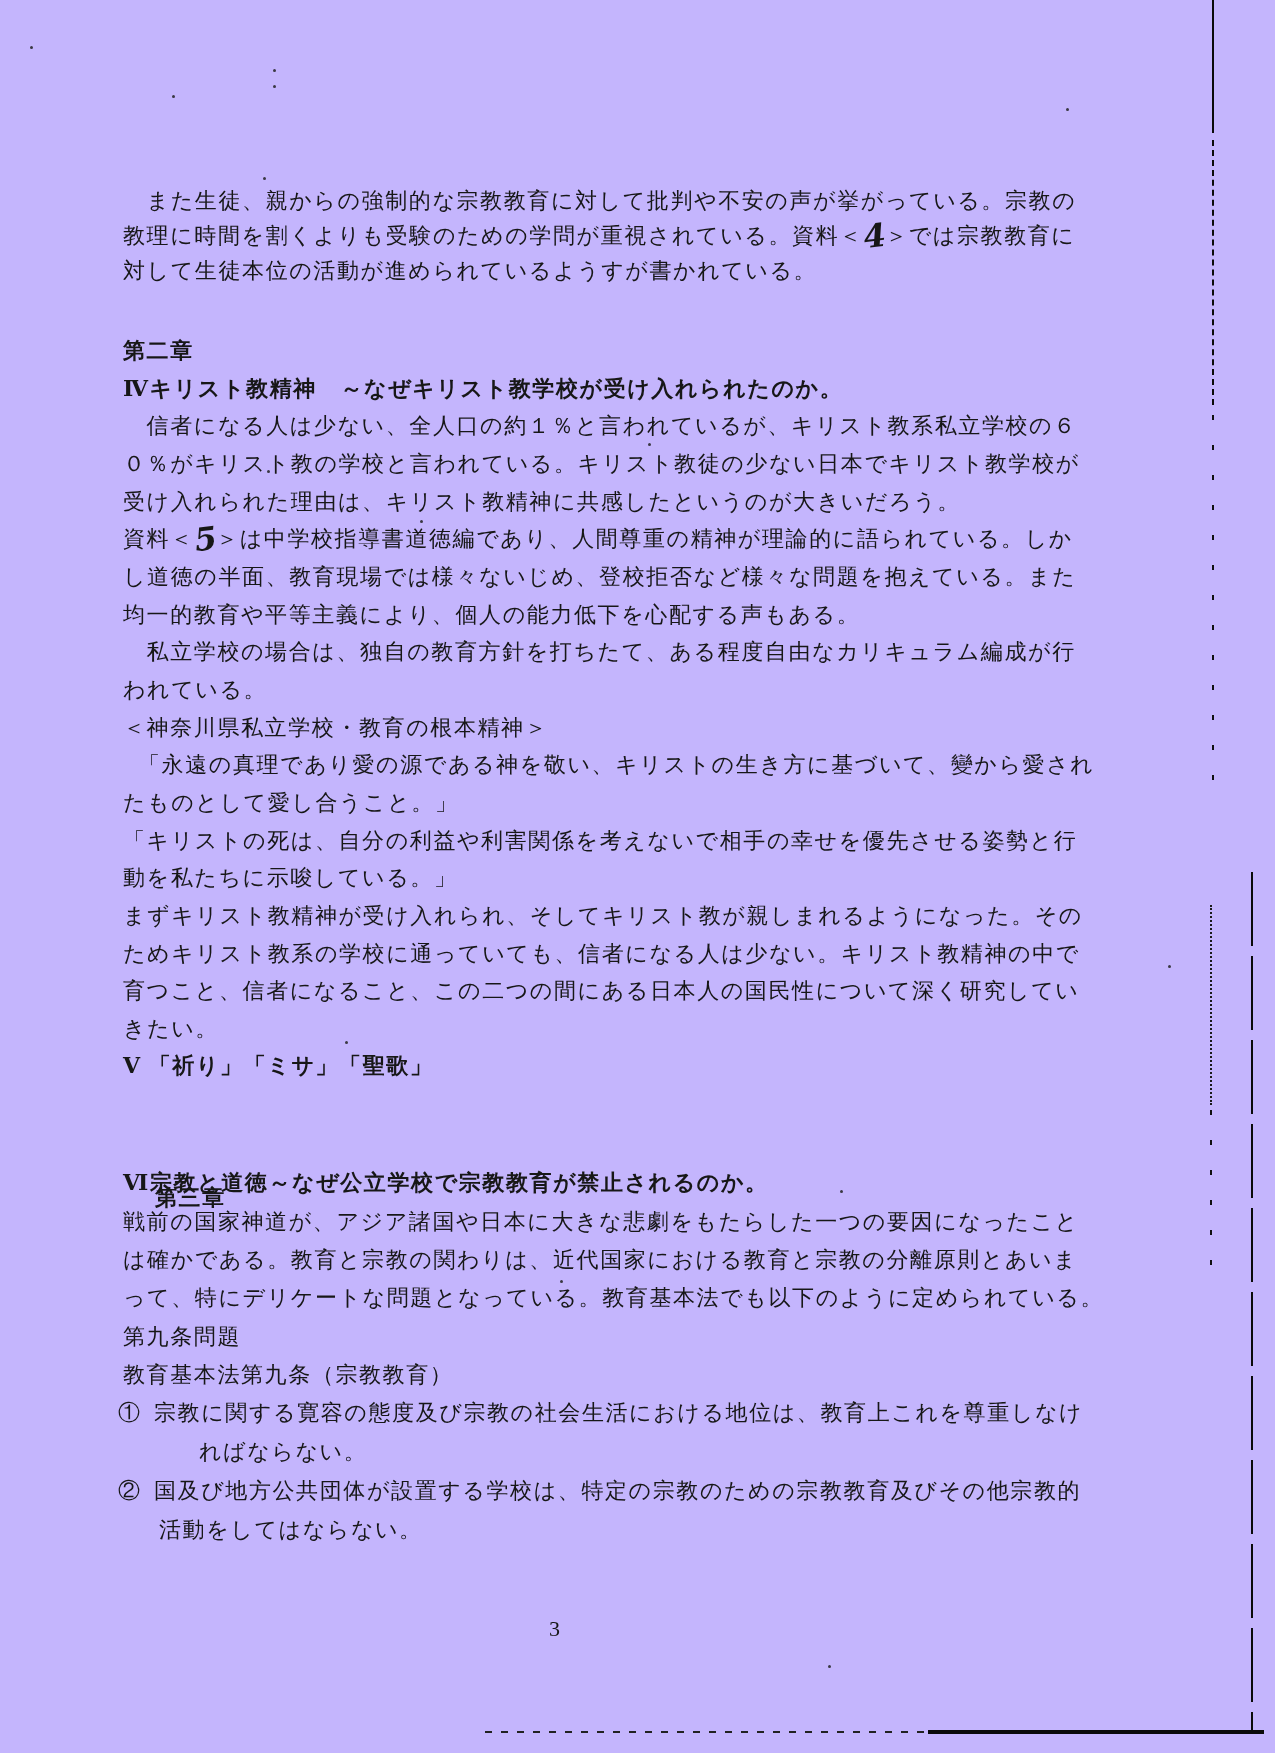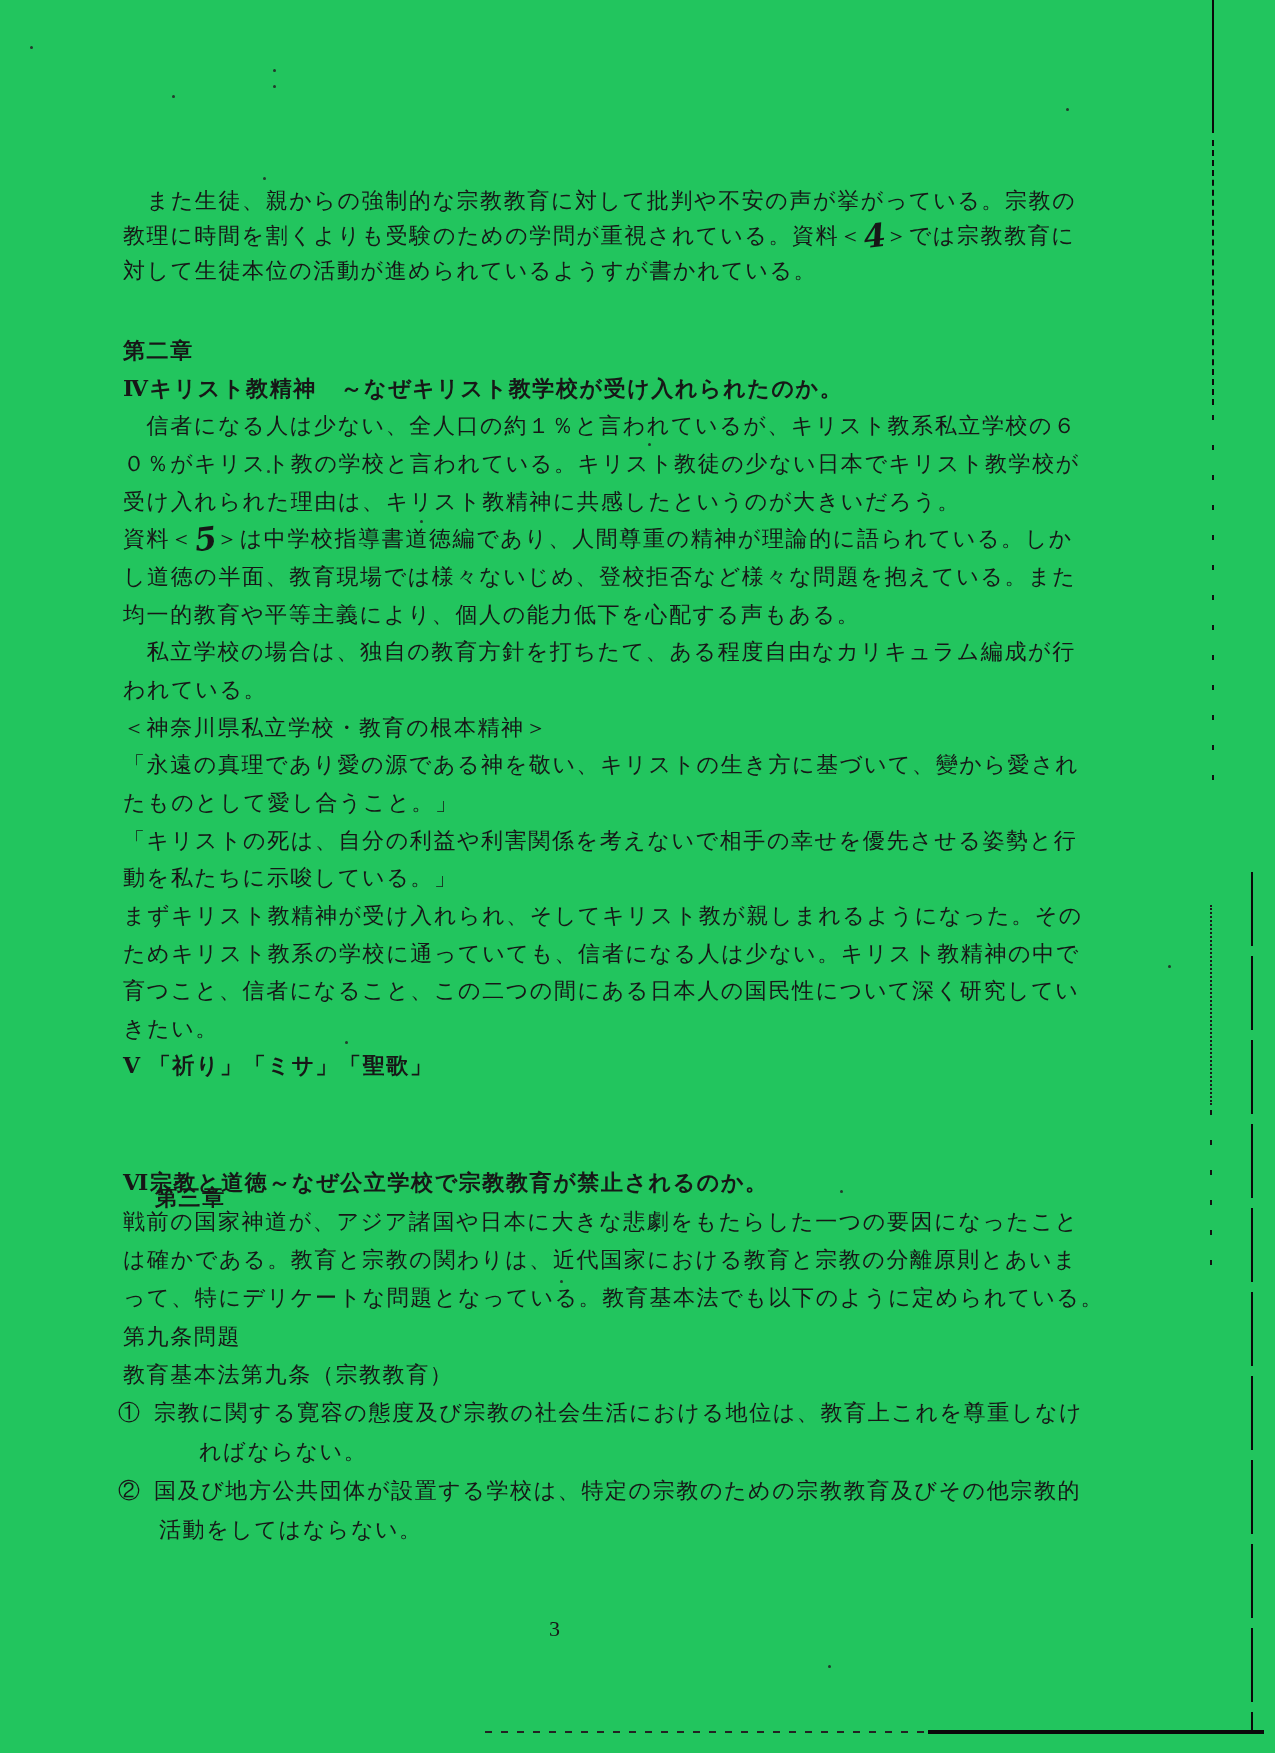--- a/index.html
+++ b/index.html
@@ -2,21 +2,21 @@
 <html lang="ja"><head>
 <meta charset="utf-8">
 <title>Document</title>
 <style>
   html,body{margin:0;padding:0;}
   body{
     width:1275px;height:1753px;position:relative;background:#ffffff;
     font-family:"Liberation Serif","DejaVu Serif",serif;
     color:#151515;overflow:hidden;
   }
-  .page{position:absolute;inset:0;background:#22c55e;}
+  .page{position:absolute;inset:0;background:#c4b5fd;}
   .tl{
     position:absolute;left:123px;white-space:pre;
     font-size:22px;line-height:30px;letter-spacing:1.6px;color:#171717;
   }
   .b{font-weight:bold;}
   .hand{
     display:inline-block;font-size:32px;line-height:20px;font-weight:600;font-style:italic;
     transform:rotate(-7deg) translateY(4px);letter-spacing:0;
     font-family:"DejaVu Serif",serif;
   }
@@ -57,21 +57,21 @@
   <div class="tl b" style="top:374px;">Ⅳキリスト教精神　～なぜキリスト教学校が受け入れられたのか。</div>
   <div class="tl" style="top:411px;">　信者になる人は少ない、全人口の約１％と言われているが、キリスト教系私立学校の６</div>
   <div class="tl" style="top:449px;">０％がキリスト教の学校と言われている。キリスト教徒の少ない日本でキリスト教学校が</div>
   <div class="tl" style="top:487px;">受け入れられた理由は、キリスト教精神に共感したというのが大きいだろう。</div>
   <div class="tl" style="top:524px;"><span>資料＜</span><span class="hand">5</span><span>＞は中学校指導書道徳編であり、人間尊重の精神が理論的に語られている。しか</span></div>
   <div class="tl" style="top:562px;">し道徳の半面、教育現場では様々ないじめ、登校拒否など様々な問題を抱えている。また</div>
   <div class="tl" style="top:600px;">均一的教育や平等主義により、個人の能力低下を心配する声もある。</div>
   <div class="tl" style="top:637px;">　私立学校の場合は、独自の教育方針を打ちたて、ある程度自由なカリキュラム編成が行</div>
   <div class="tl" style="top:675px;text-align:right;">われている。</div>
   <div class="tl" style="top:713px;">＜神奈川県私立学校・教育の根本精神＞</div>
-  <div class="tl" style="top:750px;">「永遠の真理であり愛の源である神を敬い、キリストの生き方に基づいて、變から愛され</div>
+  <div class="tl" style="top:750px;margin-left:15px;">「永遠の真理であり愛の源である神を敬い、キリストの生き方に基づいて、變から愛され</div>
   <div class="tl" style="top:788px;">たものとして愛し合うこと。」</div>
   <div class="tl" style="top:826px;">「キリストの死は、自分の利益や利害関係を考えないで相手の幸せを優先させる姿勢と行</div>
   <div class="tl" style="top:863px;">動を私たちに示唆している。」</div>
   <div class="tl" style="top:901px;">まずキリスト教精神が受け入れられ、そしてキリスト教が親しまれるようになった。その</div>
   <div class="tl" style="top:939px;">ためキリスト教系の学校に通っていても、信者になる人は少ない。キリスト教精神の中で</div>
   <div class="tl" style="top:976px;">育つこと、信者になること、この二つの間にある日本人の国民性について深く研究してい</div>
   <div class="tl" style="top:1014px;">きたい。</div>
   <div class="tl b" style="top:1051px;">Ⅴ 「祈り」「ミサ」「聖歌」</div>
 
   <div class="tl b" style="top:1183px;margin-left:32px;">第三章</div>

